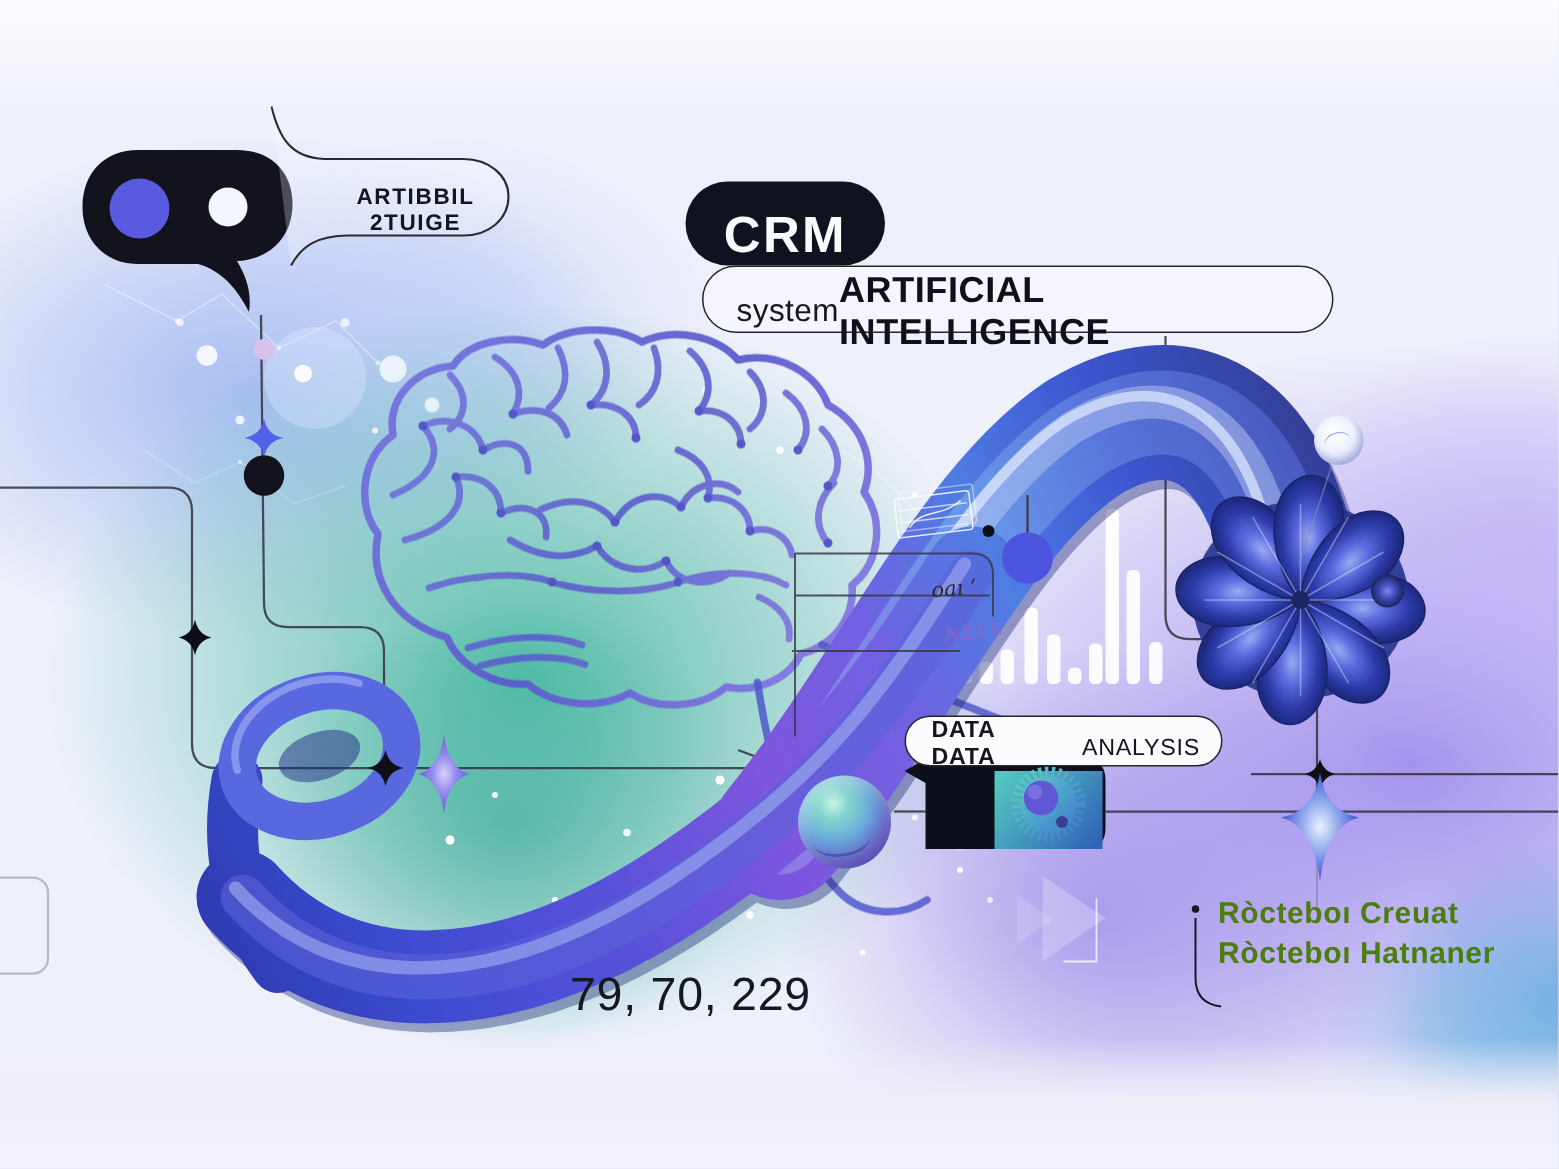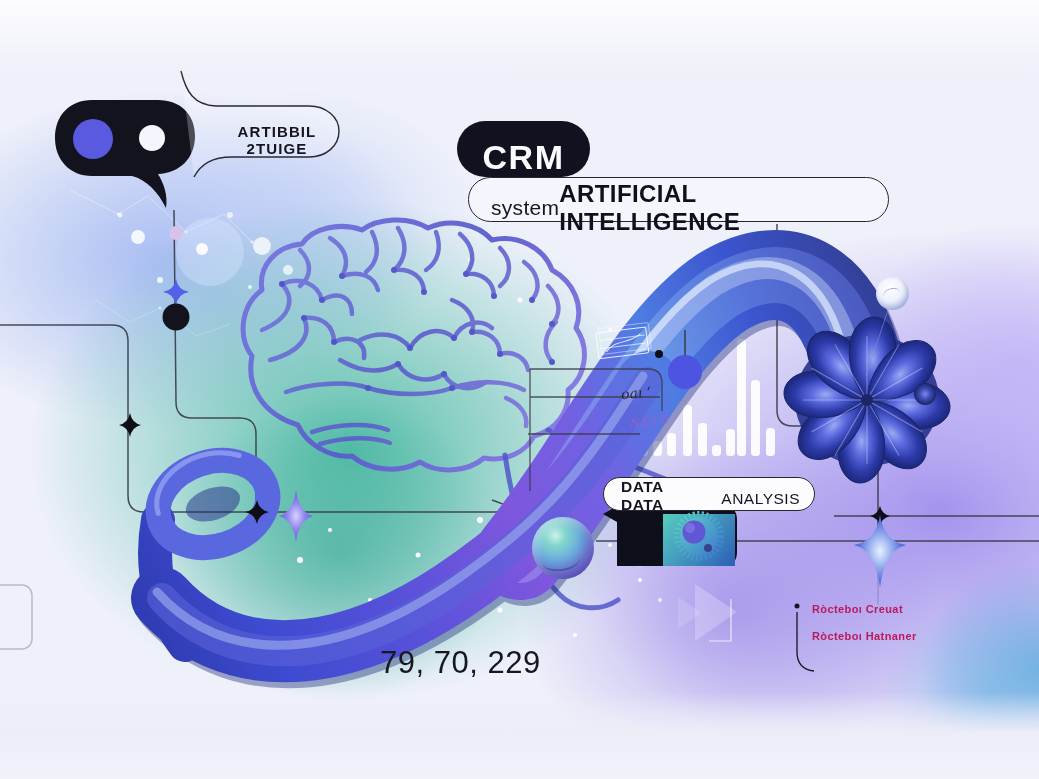--- a/index.html
+++ b/index.html
@@ -23,21 +23,21 @@
   .crm-pill span{color:#fafbff;font-size:34px;font-weight:600;letter-spacing:1.5px;}
   .ai-box{left:468px;top:177px;width:421px;height:45px;border-radius:23px;border:1.6px solid #26262f;background:rgba(252,252,255,.55);display:flex;align-items:center;justify-content:space-between;box-sizing:border-box;padding:16px 24px 0 22px;}
   .ai-box .sys{font-size:21px;color:#16161e;letter-spacing:.3px;}
   .ai-box .ai{font-size:24px;font-weight:700;color:#101018;letter-spacing:.4px;}
   .data-pill{left:603px;top:477px;width:212px;height:34px;border-radius:18px;border:1.6px solid #26262f;background:#fcfcff;display:flex;box-sizing:border-box;padding:0 14px 0 17px;z-index:5;}
   .data-pill .dp-left{font-size:15.5px;font-weight:700;letter-spacing:.5px;color:#15151d;}
   .data-pill .dp-right{font-size:15.5px;font-weight:400;letter-spacing:.5px;color:#15151d;margin-left:29px;margin-top:12px;}
   .note-oat{left:621px;top:385px;font-family:"DejaVu Serif",serif;font-style:italic;font-size:14px;color:#2a2a33;transform:rotate(-5deg);}
   .note-greek{left:630px;top:415px;font-family:"DejaVu Serif",serif;font-style:italic;font-size:11px;letter-spacing:1.5px;color:rgba(168,92,194,.8);transform:rotate(-6deg);}
   .rgb-text{left:380px;top:645px;font-size:31px;color:#17171f;letter-spacing:.5px;}
-  .credits{left:812px;top:596px;font-size:11px;font-weight:600;line-height:26.5px;letter-spacing:.4px;color:#be185d;}
+  .credits{left:812px;top:596px;font-size:20px;font-weight:600;line-height:26.5px;letter-spacing:.4px;color:#4d7c0f;}
   .credits span{display:block;}
   .sphere{left:532px;top:517px;width:62px;height:62px;border-radius:50%;z-index:4;
     background:radial-gradient(circle at 38% 30%,#cdf2e8 0%,#80d5cc 18%,#6ba9e1 46%,#8377df 68%,#5a5ec8 85%,#3f49b0 100%);
     box-shadow:inset -6px -9px 14px rgba(40,40,120,.35),inset 4px 6px 10px rgba(255,255,255,.4);}
   .sphere::after{content:'';position:absolute;left:16%;top:52%;width:62%;height:32%;border-radius:50%;border-bottom:2px solid rgba(25,60,125,.45);transform:rotate(-8deg);}
   .bubble{left:876px;top:277px;width:33px;height:33px;border-radius:50%;z-index:4;
     background:radial-gradient(circle at 42% 34%,#ffffff 0%,#eef2fc 42%,#ccd6f4 72%,#a6b2e3 96%);
     box-shadow:inset -2px -3px 5px rgba(90,100,170,.35);}
   .bubble::after{content:'';position:absolute;left:22%;top:34%;width:55%;height:40%;border-radius:50%;border-top:1.5px solid rgba(80,100,200,.55);transform:rotate(-15deg);}
 </style>

